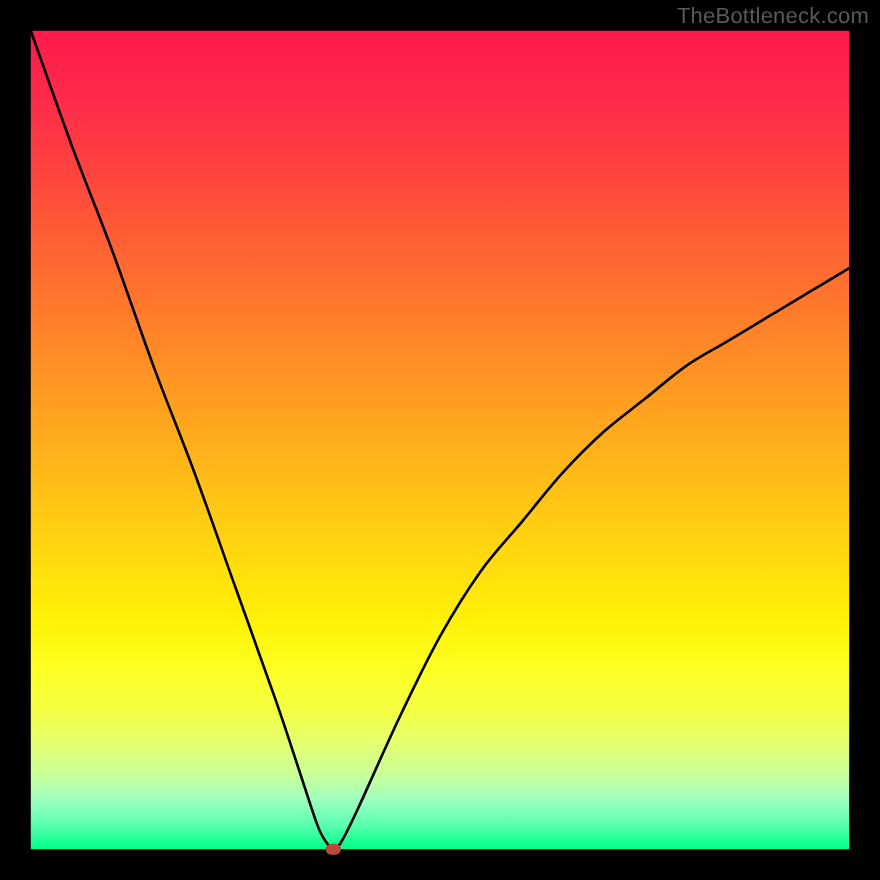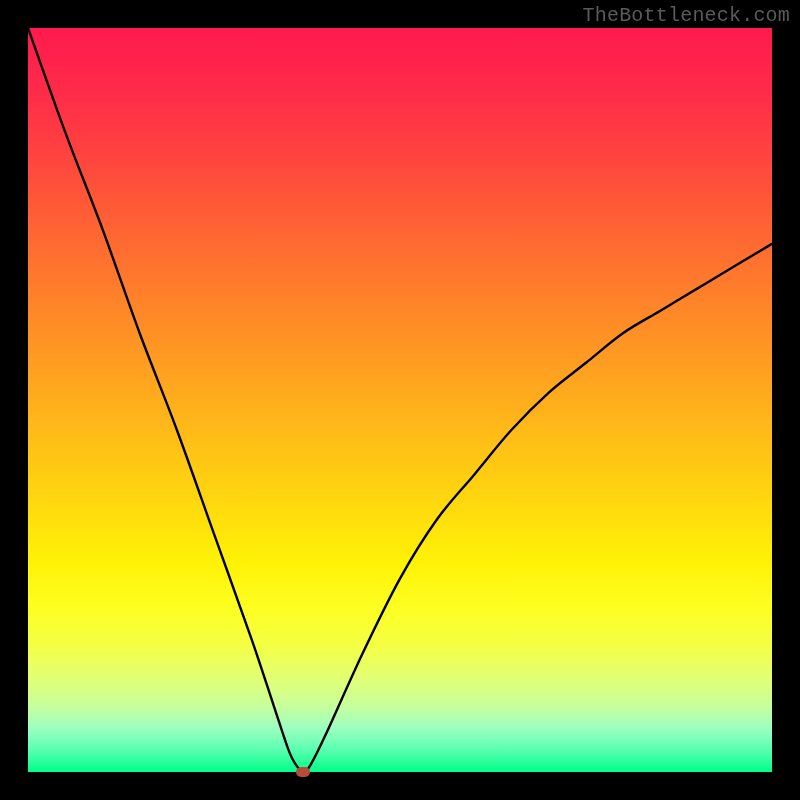--- a/index.html
+++ b/index.html
@@ -46,21 +46,21 @@
     width: 14px;
     height: 10px;
     background: #b84a3a;
     border-radius: 5px;
     transform: translate(-50%, -50%);
   }
   .watermark {
     position: absolute;
     top: 4px;
     right: 10px;
-    font-family: Liberation Mono, monospace;
+    font-family: Liberation Sans, sans-serif;
     font-size: 20px;
     color: #5a5a5a;
     letter-spacing: 0.2px;
     text-align: center;
   }
 </style>
 </head>
 <body>
 
 <div class="frame">

